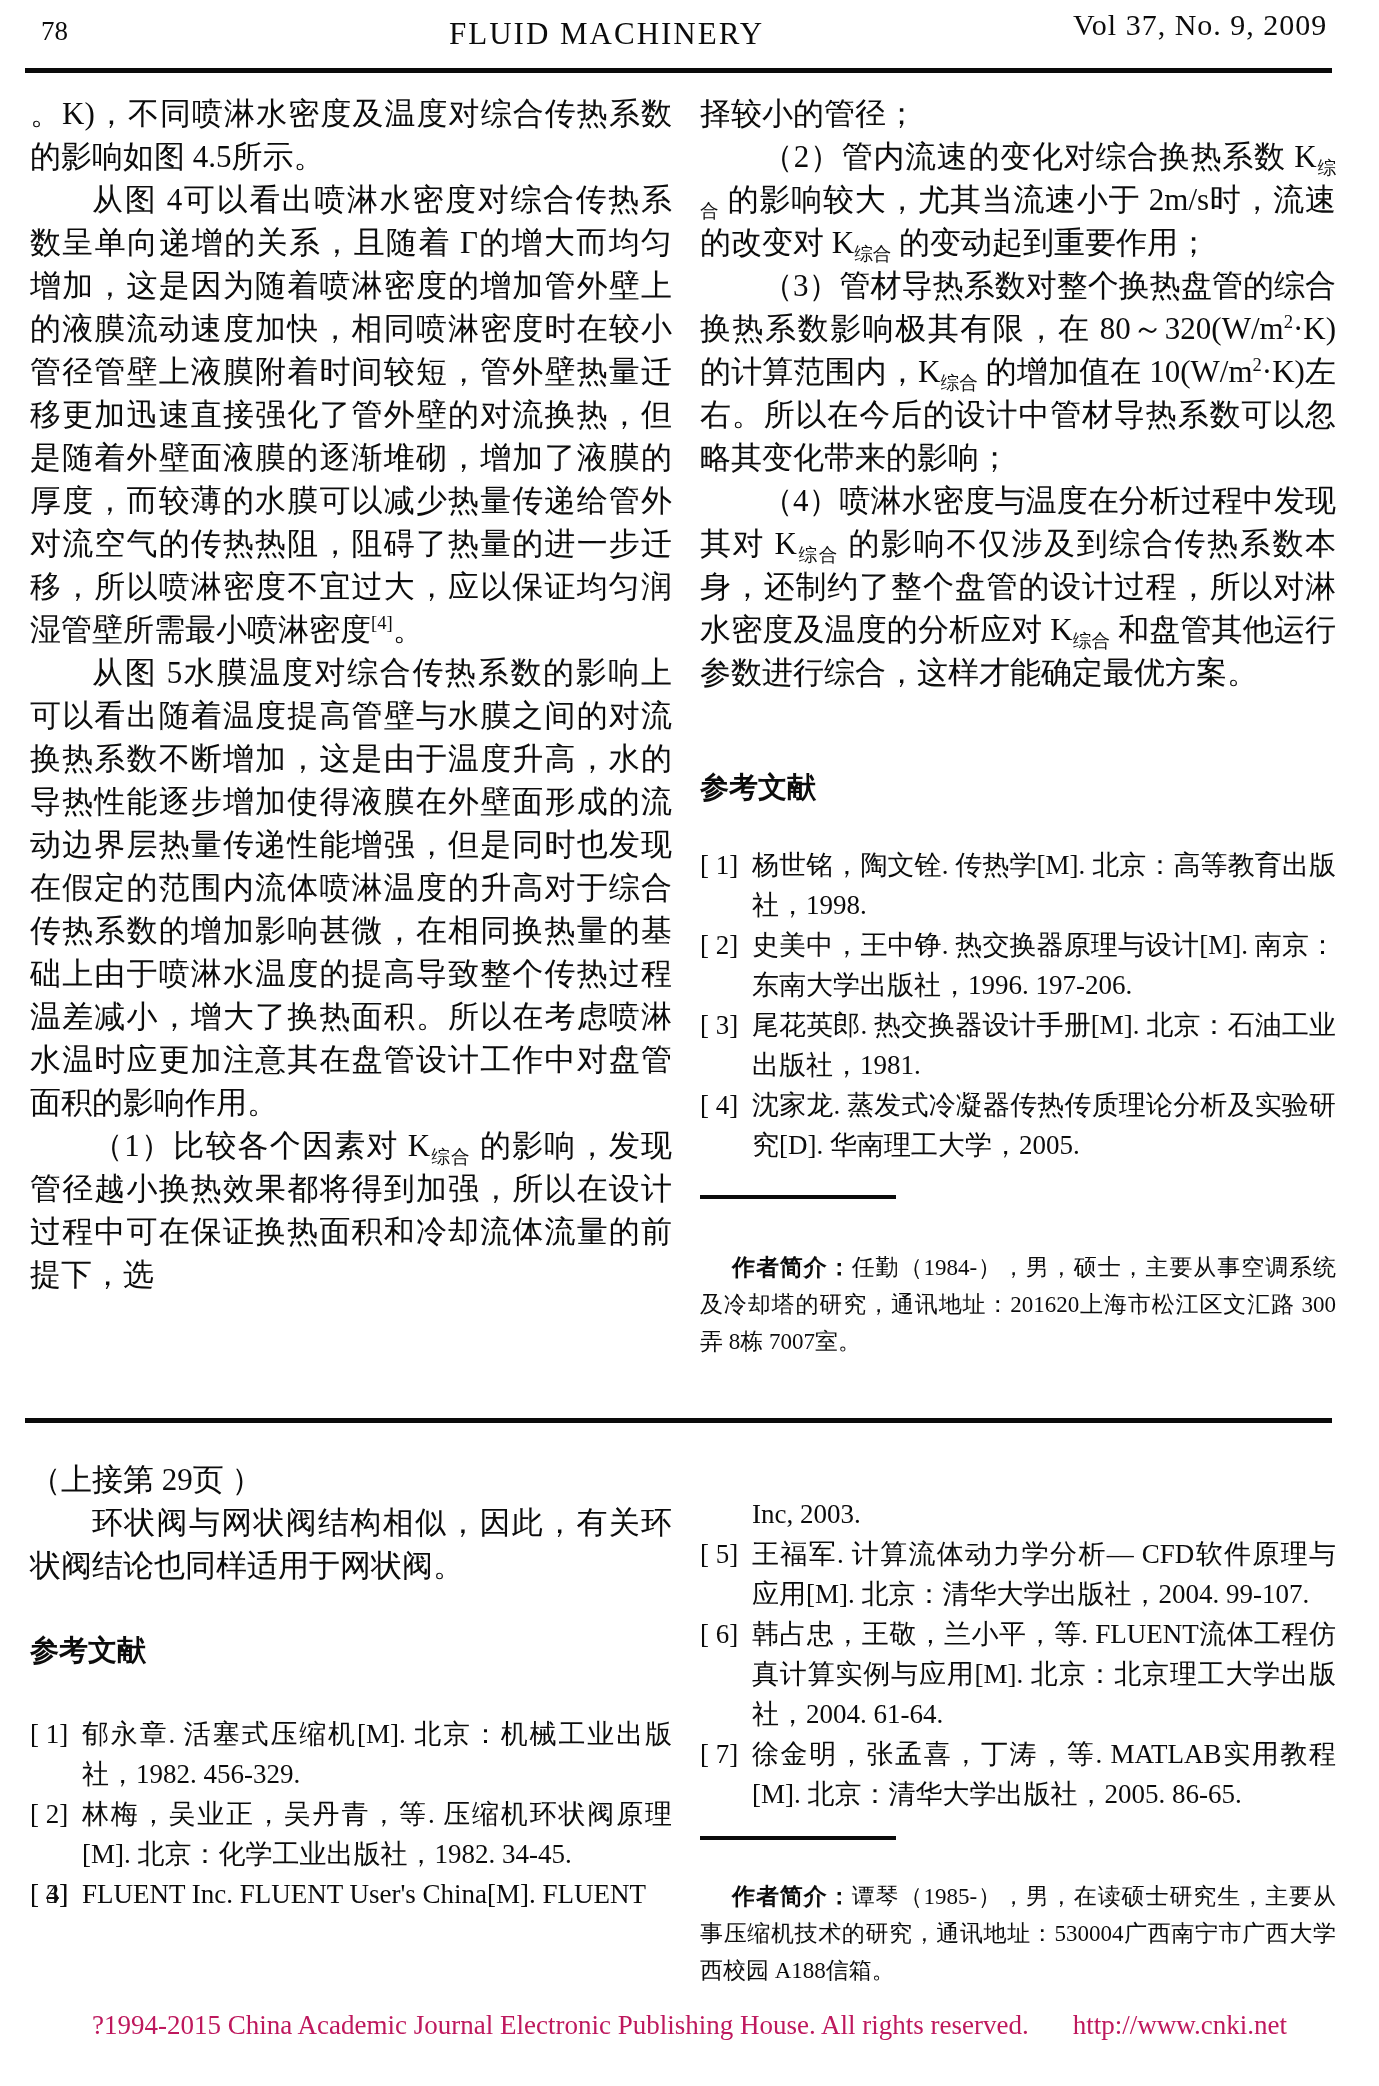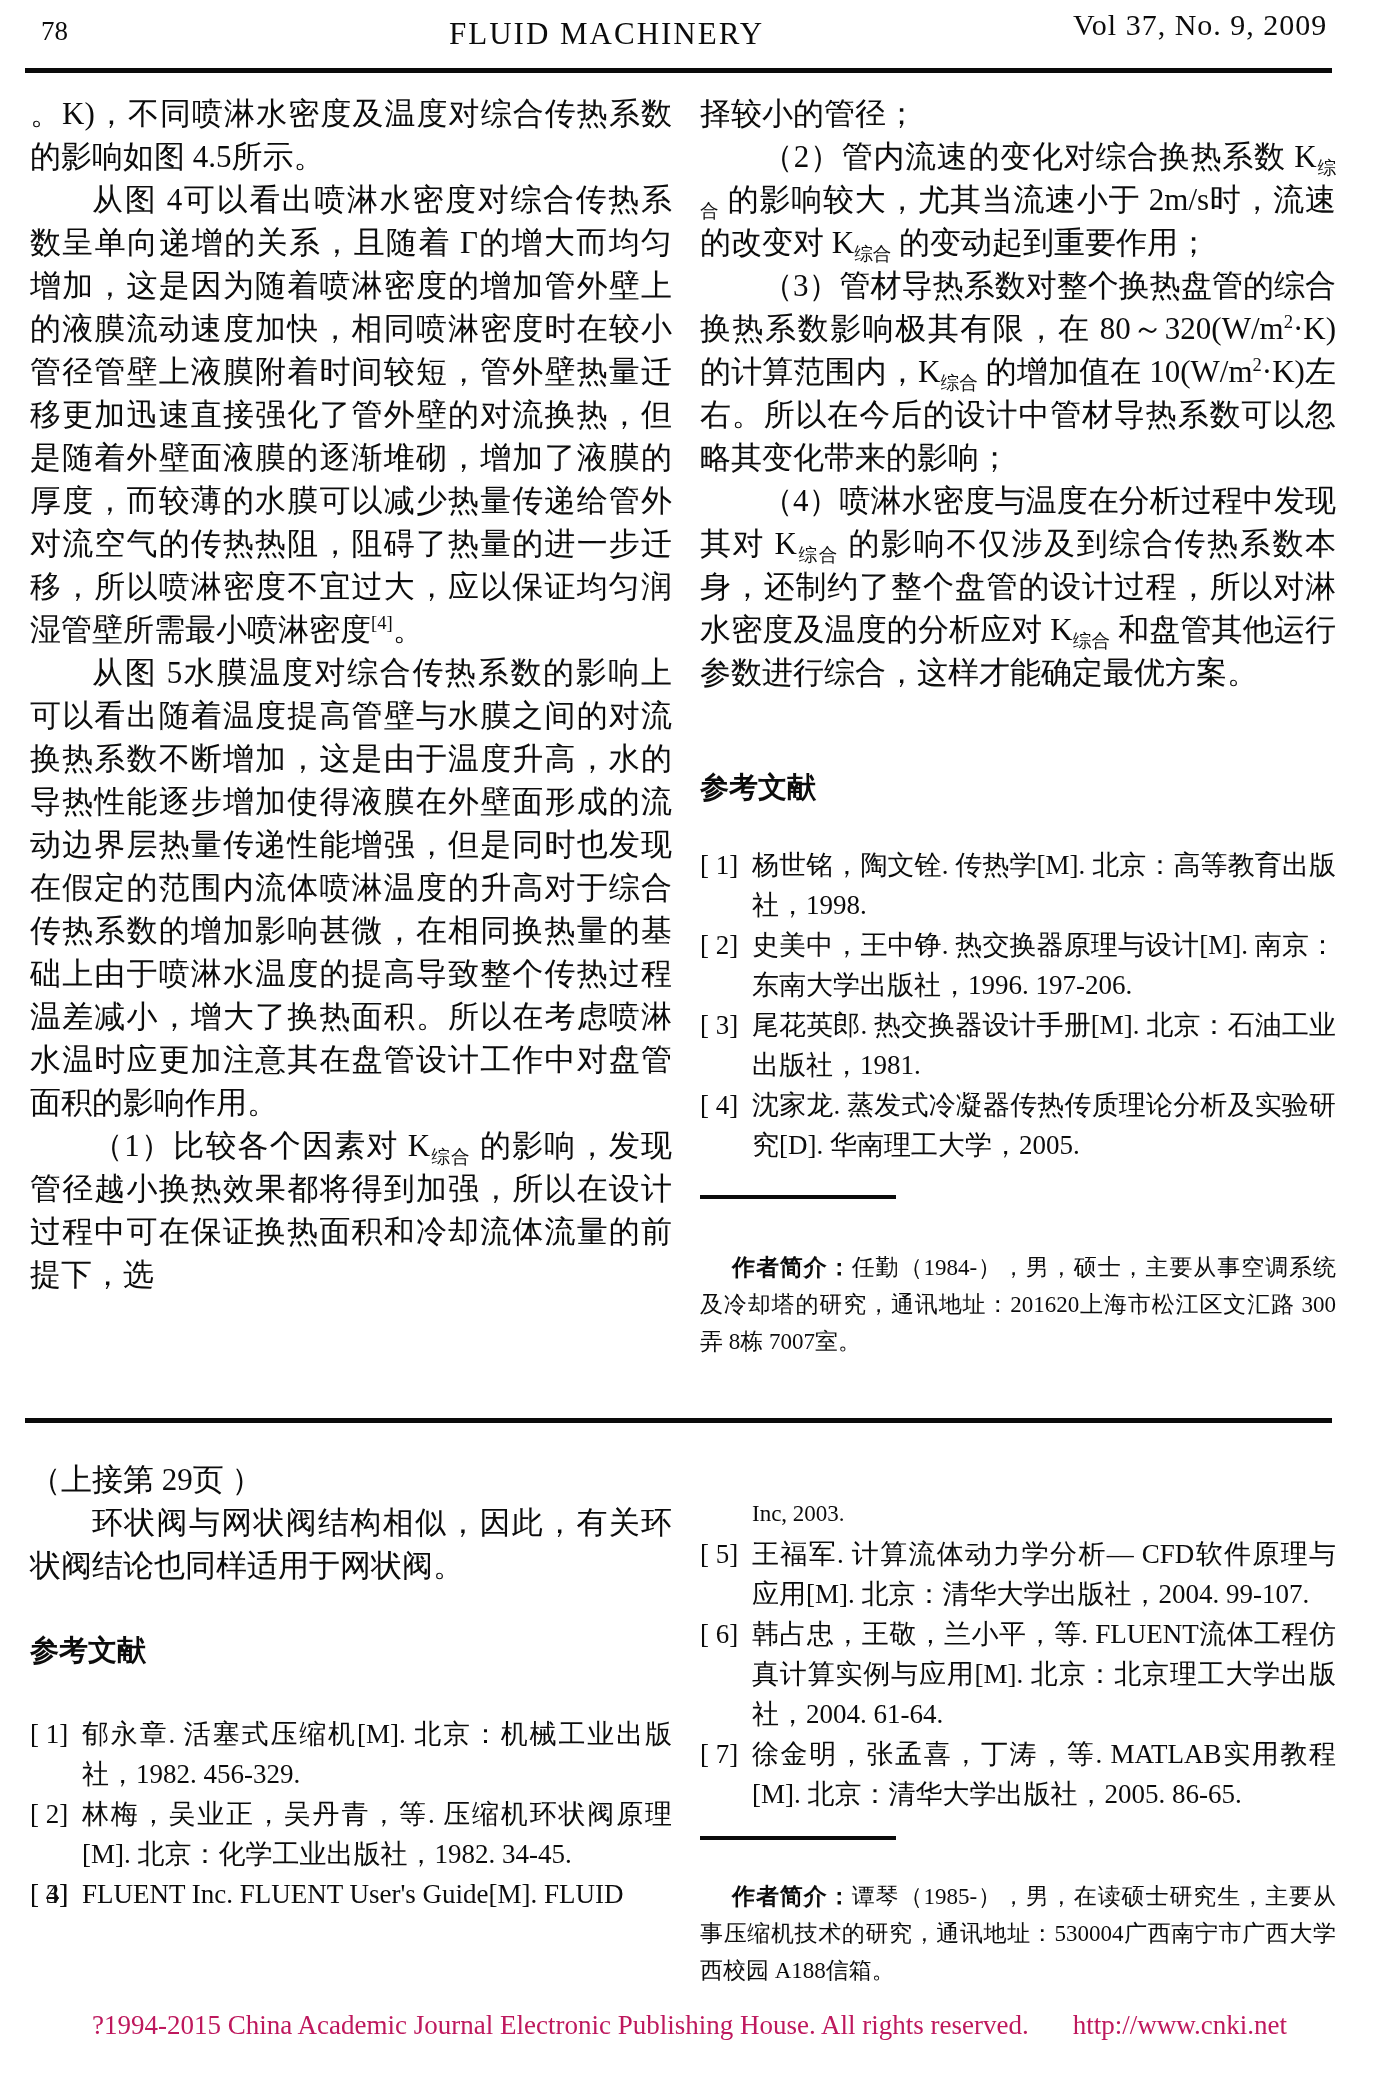--- a/index.html
+++ b/index.html
@@ -27,21 +27,21 @@
   sub { font-size:0.6em; vertical-align:sub;   line-height:0; }
   .sec-head { margin-top:62px; margin-bottom:55px; font-weight:bold; font-size:32px; line-height:43px;
               font-family:"Liberation Sans","DejaVu Sans",sans-serif; }
   .sec-no { margin-right:30px; }
   .refs-head { font-weight:bold; font-size:29px; line-height:43px;
                font-family:"Liberation Sans","DejaVu Sans",sans-serif; }
   .a1-right .refs-head { margin-top:72px; margin-bottom:36px; }
   .a2-left  .refs-head { margin-top:42px; margin-bottom:42px; }
   .ref { position:relative; padding-left:52px; font-size:27px; line-height:40px; text-align:justify; }
   .ref-label { position:absolute; left:0; top:0; }
-  .ref-cont { padding-left:52px; font-size:23px; line-height:40px; }
+  .ref-cont { padding-left:52px; font-size:27px; line-height:40px; }
   .a2-right .ref-cont { margin-top:44px; }
   .short-rule { width:196px; height:4px; background:#0a0a0a; }
   .a1-right .short-rule { margin-top:30px; }
   .a2-right .short-rule { margin-top:22px; }
   .bio { font-size:23px; line-height:37px; text-align:justify; text-indent:32px; }
   .a1-right .bio { margin-top:50px; }
   .a2-right .bio { margin-top:38px; }
   .bio-label { font-weight:bold; font-family:"Liberation Sans","DejaVu Sans",sans-serif; }
   .cont-note { margin-top:8px; }
   
@@ -109,21 +109,21 @@
     </div>
     <div class="ref">
       <span class="ref-label">[ 2]</span>
       <span>林梅，吴业正，吴丹青，等. 压缩机环状阀原理[M]. 北京：化学工业出版社，1982. 34-45.</span>
     </div>
     <div class="ref">
       <span class="ref-label">[ 3]</span>
     </div>
     <div class="ref">
       <span class="ref-label">[ 4]</span>
-      <span>FLUENT Inc. FLUENT User's Guide[M]. FLUID</span>
+      <span>FLUENT Inc. FLUENT User's China[M]. FLUENT</span>
     </div>
   </div>
 
   <div class="col a2-right">
     <p class="ref-cont">Inc, 2003.</p>
     <div class="ref">
       <span class="ref-label">[ 5]</span>
       <span>王福军. 计算流体动力学分析— CFD软件原理与应用[M]. 北京：清华大学出版社，2004. 99-107.</span>
     </div>
     <div class="ref">

